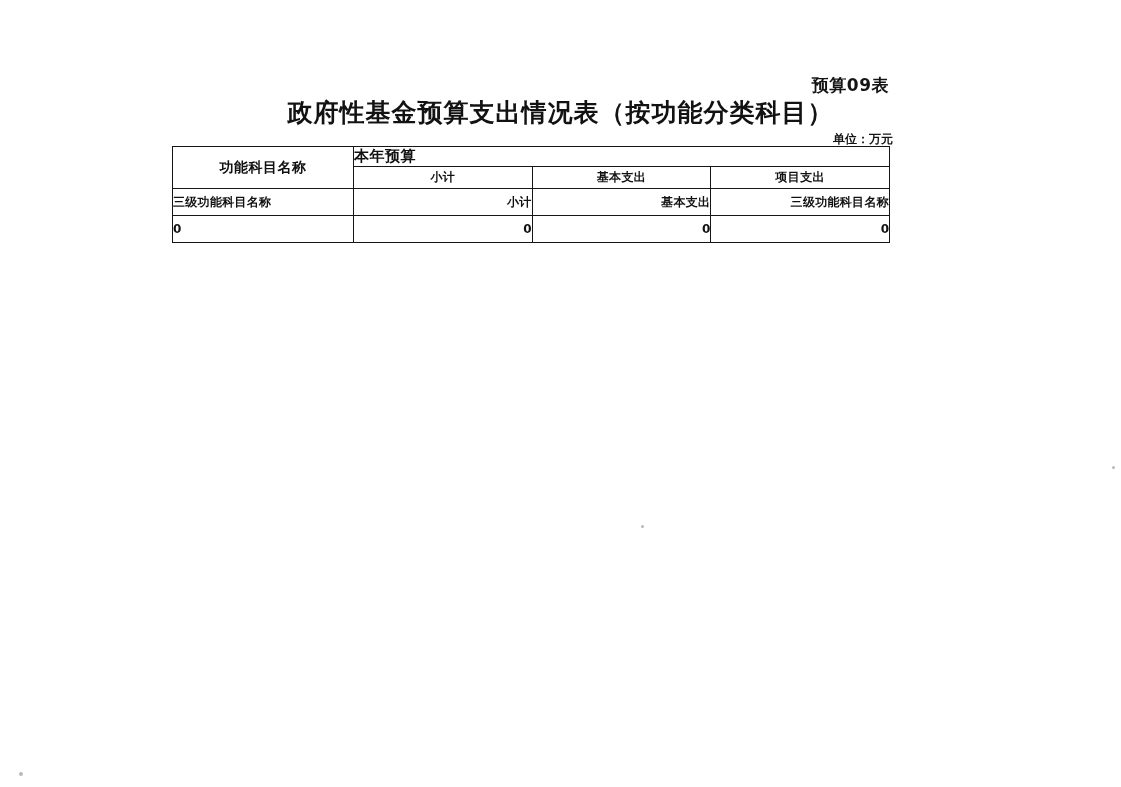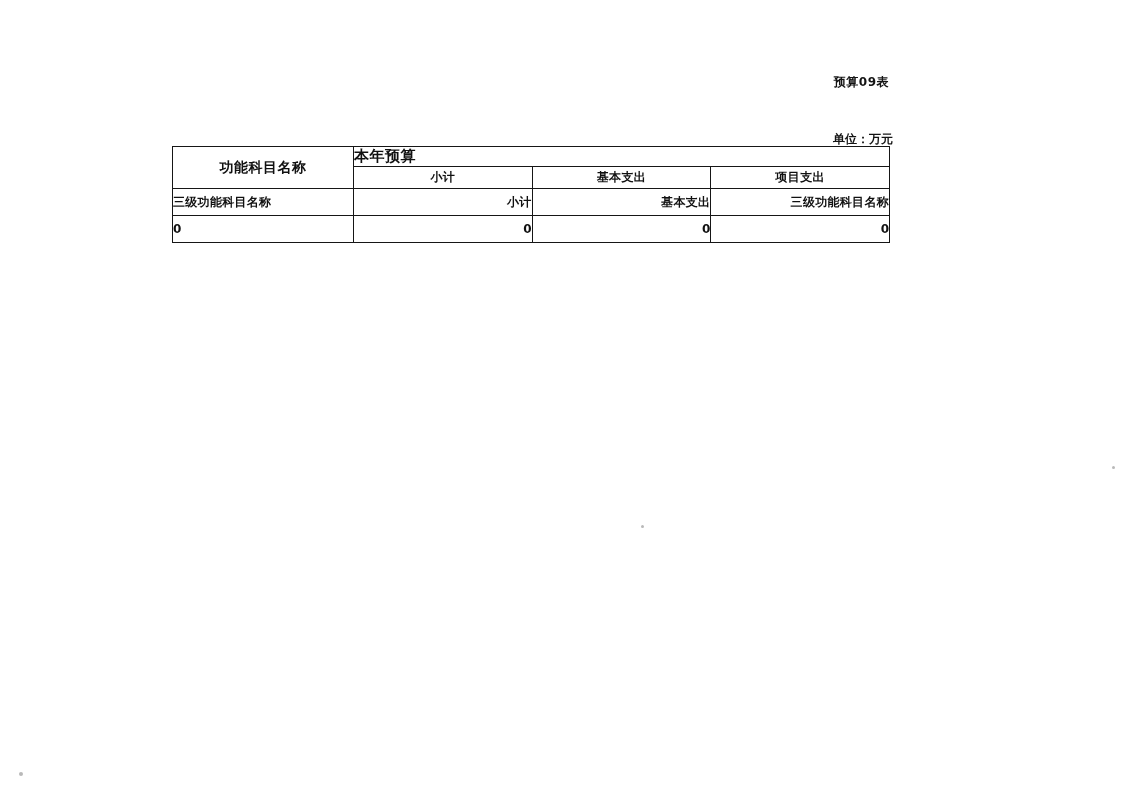--- a/index.html
+++ b/index.html
@@ -20,21 +20,21 @@
     position: absolute;
     inset: 0;
   }
 
   
   .form-no {
     position: absolute;
     top: 74px;
     right: 232px;
     font-family: "DejaVu Sans", "Liberation Sans", sans-serif;
-    font-size: 12px;
+    font-size: 17px;
     font-weight: 700;
     letter-spacing: 0.5px;
     color: #141414;
     white-space: nowrap;
   }
 
   
   .doc-title {
     position: absolute;
     top: 96px;
@@ -146,20 +146,21 @@
     border-radius: 50%;
   }
 </style>
 </head>
 <body>
 
 <div class="page">
 
   <div class="form-no">预算09表</div>
 
+  <div class="doc-title">政府性基金预算支出情况表（按功能分类科目）</div>
 
   <div class="unit-note">单位：万元</div>
 
   <div class="table-wrap">
     <table class="budget">
       <tbody>
         <tr>
           <td class="h-func" rowspan="2">功能科目名称</td>
           <td class="h-year" colspan="3">本年预算</td>
         </tr>

